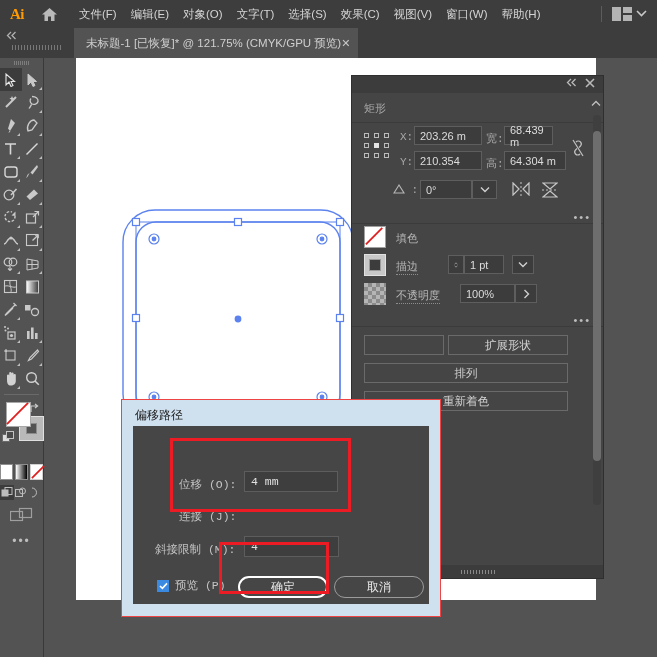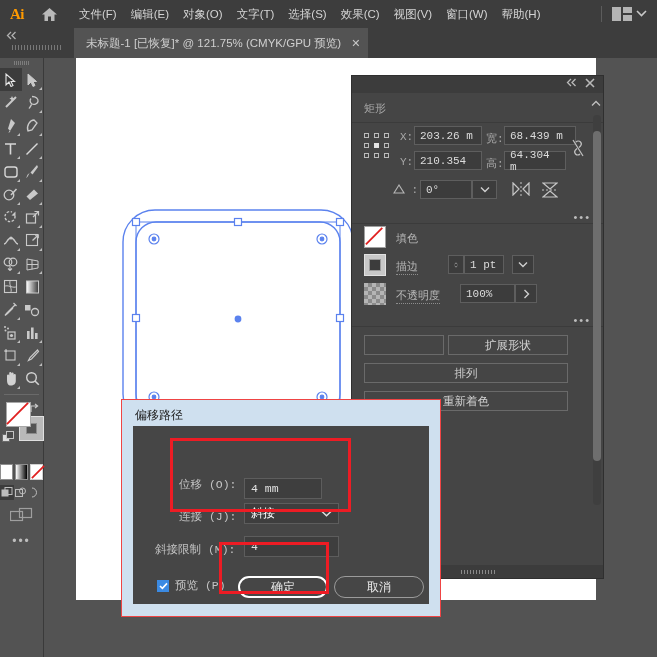--- a/index.html
+++ b/index.html
@@ -48,21 +48,21 @@
   .collapse-btn {
     position:absolute; left:0; top:0; width:74px; height:30px;
     background:#3d3d3d; color:#b0b0b0; font-size:9px;
     display:flex; align-items:flex-start; justify-content:flex-start;
     padding: 2px 0 0 6px; box-sizing:border-box;
   }
   .doc-tab {
     position:absolute; left:74px; top:0; height:30px;
     background:#535353;
     display:flex; align-items:center; padding:0 8px 0 12px;
-    box-sizing:border-box; gap:10px;
+    box-sizing:border-box; 
   }
   .doc-tab-title { color:#cfcfcf; font-size:11.5px; white-space:nowrap; }
   .doc-tab-close { color:#c8c8c8; font-size:11px; cursor:pointer; }
 
   
   .toolpanel {
     position:absolute; left:0; top:58px; width:43px; height:599px;
     background:#535353;
     border-right:1px solid #3a3a3a;
   }
@@ -147,21 +147,21 @@
     padding:0 11px; display:flex; align-items:center;
     color:#9a9a9a; font-size:11.5px;
   }
   .ptab.active { background:#454545; color:#e3e3e3; }
   .props-body { position:relative; height:460px; overflow:hidden; }
   .sect-title { color:#a9a9a9; font-size:11px; padding:8px 12px 6px 12px; }
   .divider { height:1px; background:#3b3b3b; }
   .fld {
     background:#3c3c3c; border:1px solid #5e5e5e; box-sizing:border-box;
     color:#dcdcdc; font-size:11px;
-    font-family:Liberation Mono, monospace;
+    font-family:Liberation Sans, sans-serif;
     display:flex; align-items:center; padding:0 5px;
     height:19px;
   }
   .lbl { color:#a9a9a9; font-size:11px; font-family:"Liberation Mono", monospace; }
 
   .refpoint { width:26px; height:26px; position:relative; }
   .refpoint i {
     position:absolute; width:5px; height:5px;
     border:1px solid #bcbcbc; box-sizing:border-box; background:transparent;
   }
@@ -614,21 +614,21 @@
             <i style="left:20px;top:20px"></i>
         </div>
 
         <span class="lbl" style="position:absolute;left:48px;top:8px">X:</span>
         <div class="fld" style="position:absolute;left:62px;top:3px;width:68px">203.26 m</div>
 
         <span class="lbl" style="position:absolute;left:48px;top:33px">Y:</span>
         <div class="fld" style="position:absolute;left:62px;top:28px;width:68px">210.354</div>
 
         <span class="lbl" style="position:absolute;left:134px;top:8px">宽:</span>
-        <div class="fld" style="position:absolute;left:152px;top:3px;width:72px">68.439 m</div>
+        <div class="fld" style="position:absolute;left:152px;top:3px;width:49px">68.439 m</div>
 
         <span class="lbl" style="position:absolute;left:134px;top:33px">高:</span>
         <div class="fld" style="position:absolute;left:152px;top:28px;width:62px">64.304 m</div>
 
         <span style="position:absolute;left:219px;top:16px">
           <svg width="14" height="18" viewBox="0 0 14 18">
               <path d="M5 3 a3 3 0 0 1 4.5 0 a3 3 0 0 1 0 4 L8 8.5 M6 9.5 L4.5 11 a3 3 0 0 0 0 4 a3 3 0 0 0 4.5 0" stroke="#c0c0c0" stroke-width="1.2" fill="none"></path>
               <path d="M2 1 L12 17" stroke="#c0c0c0" stroke-width="1.2"></path>
             </svg>
         </span>
@@ -725,31 +725,23 @@
     <div style="position:absolute;left:0;bottom:0;width:251px;height:13px;background:#3c3c3c;display:flex;align-items:center;justify-content:center">
       <span style="display:block;width:34px;height:4px;background:repeating-linear-gradient(90deg,#8a8a8a 0 1px,transparent 1px 3px)"></span>
     </div>
   </div>
 
   <div class="dialog">
     <div class="dlg-title">偏移路径</div>
     <div class="dlg-body">
 
       <span class="dlg-lbl" style="position:absolute;left:46px;top:51px">位移 (O):</span>
-      <div class="dlg-fld" style="position:absolute;left:111px;top:52px;width:78px">4 mm</div>
+      <div class="dlg-fld" style="position:absolute;left:111px;top:45px;width:94px">4 mm</div>
 
       <span class="dlg-lbl" style="position:absolute;left:46px;top:83px">连接 (J):</span>
-      <div class="dlg-fld" style="position:absolute;left:111px;top:77px;width:95px;justify-content:space-between;font-size:12px;color:#ffffff">
-        <span>斜接</span>
-        <span>
-          <svg width="11" height="7" viewBox="0 0 11 7">
-              <path d="M1 1.5 L5.5 5.8 L10 1.5" stroke="#e0e0e0" stroke-width="1.4" fill="none"></path>
-            </svg>
-        </span>
-      </div>
 
       <span class="dlg-lbl" style="position:absolute;left:22px;top:116px">斜接限制 (M):</span>
       <div class="dlg-fld" style="position:absolute;left:111px;top:110px;width:95px">4</div>
 
       <div style="position:absolute;left:24px;top:152px;display:flex;align-items:center;gap:6px">
         <span class="chk">
           <svg width="9" height="8" viewBox="0 0 9 8">
               <path d="M1 4 L3.4 6.4 L8 1.4" stroke="#ffffff" stroke-width="1.6" fill="none"></path>
             </svg>
         </span>

